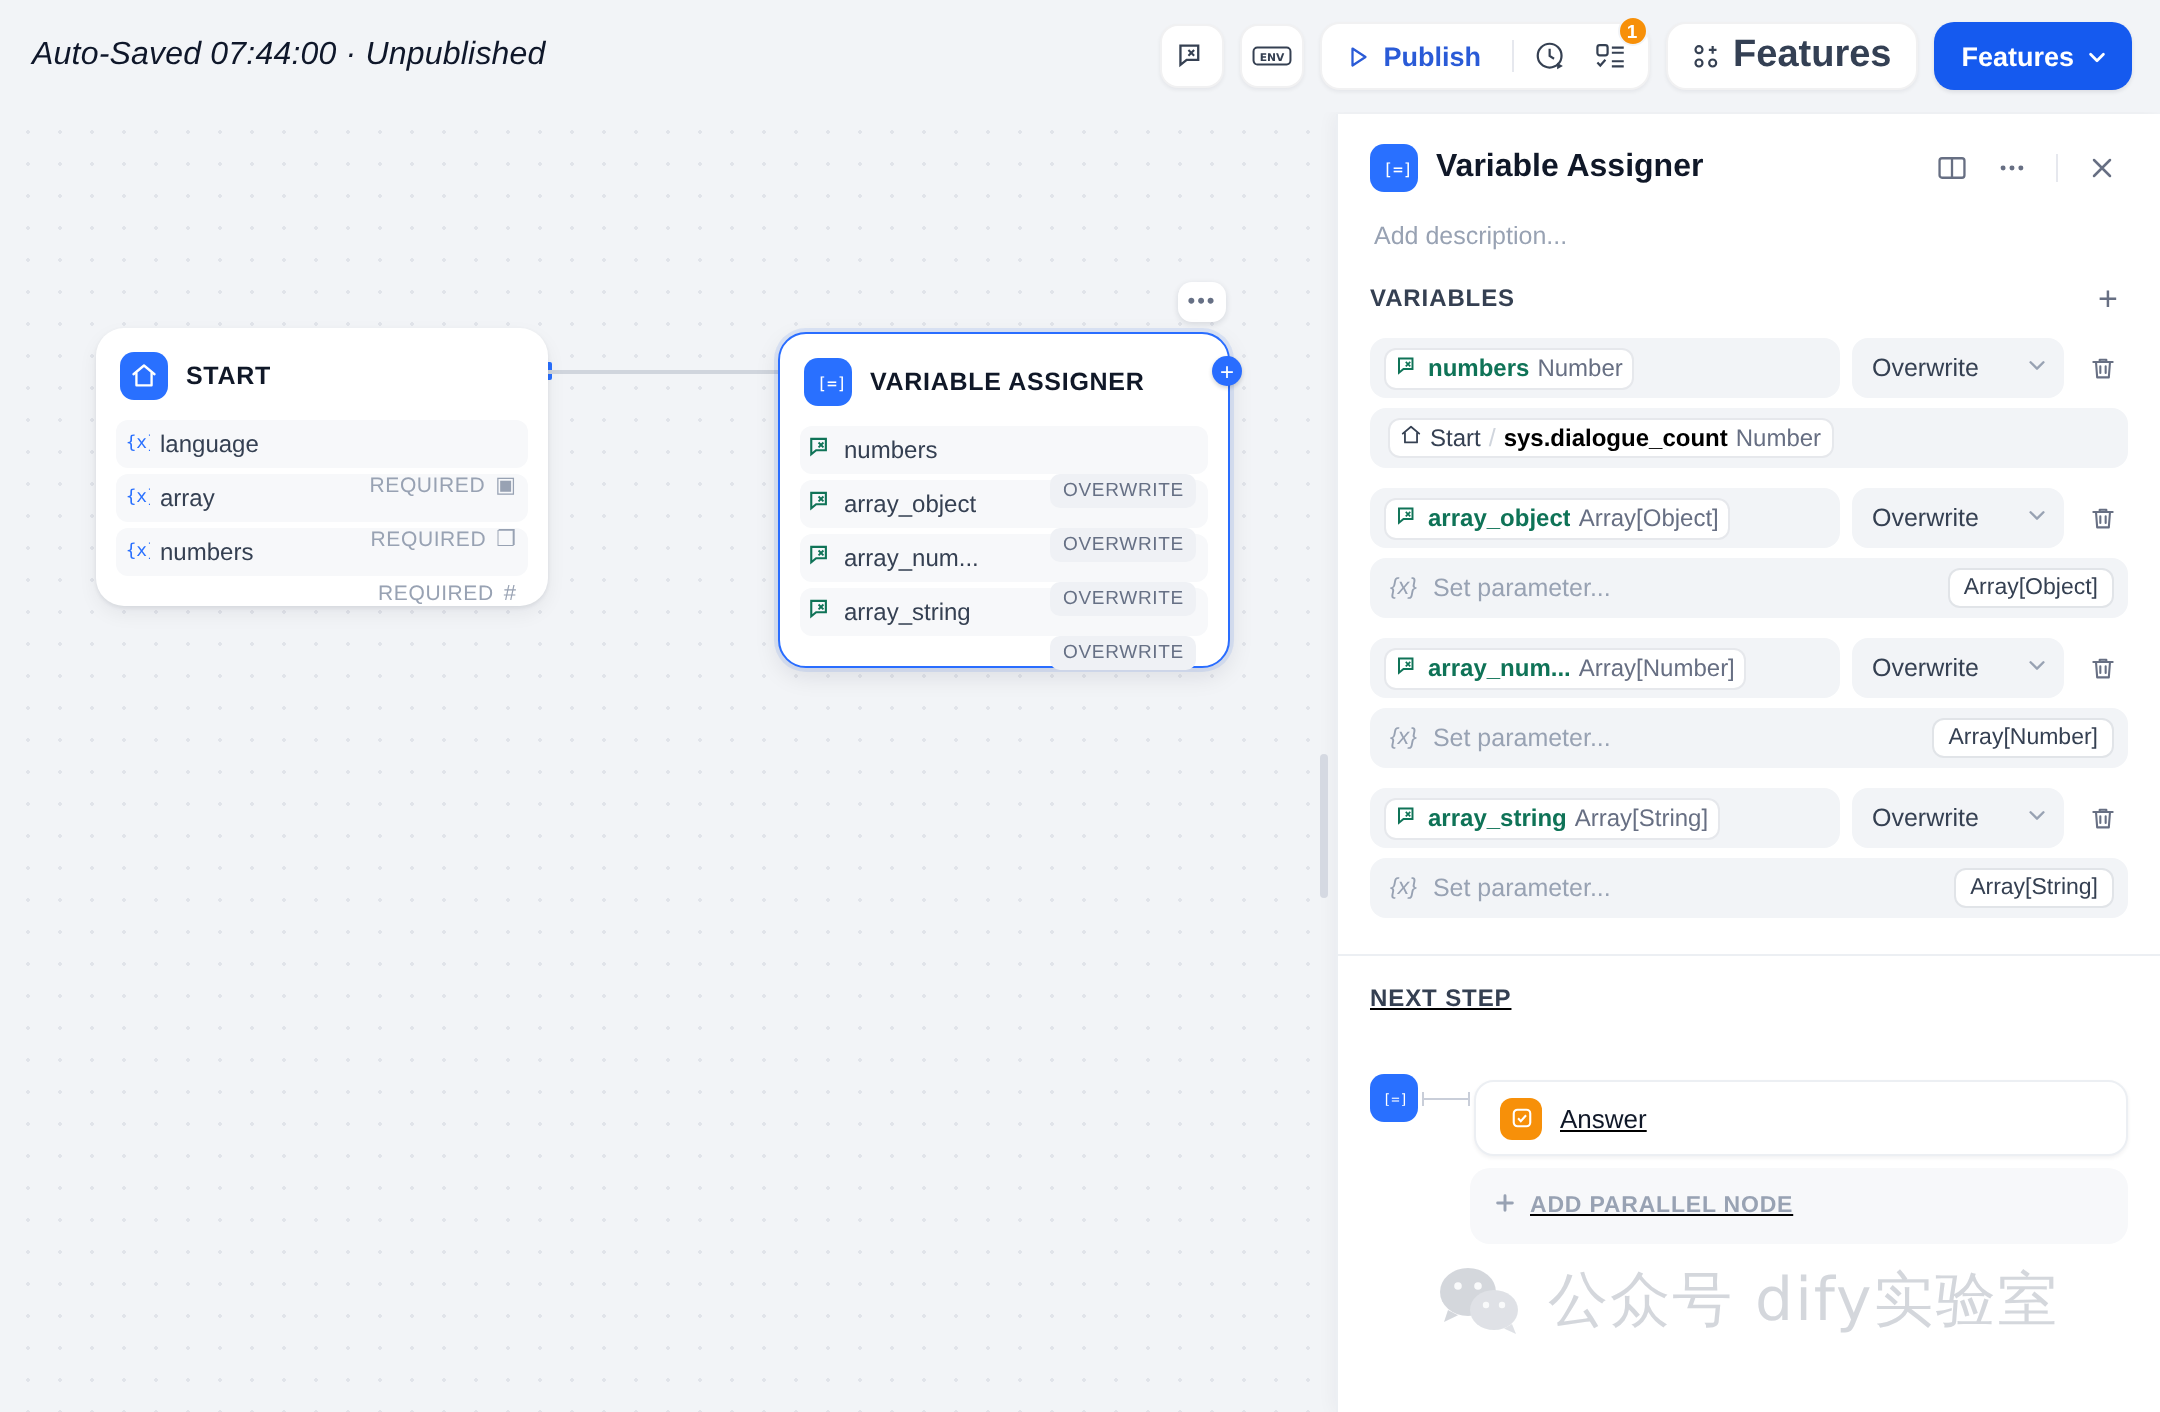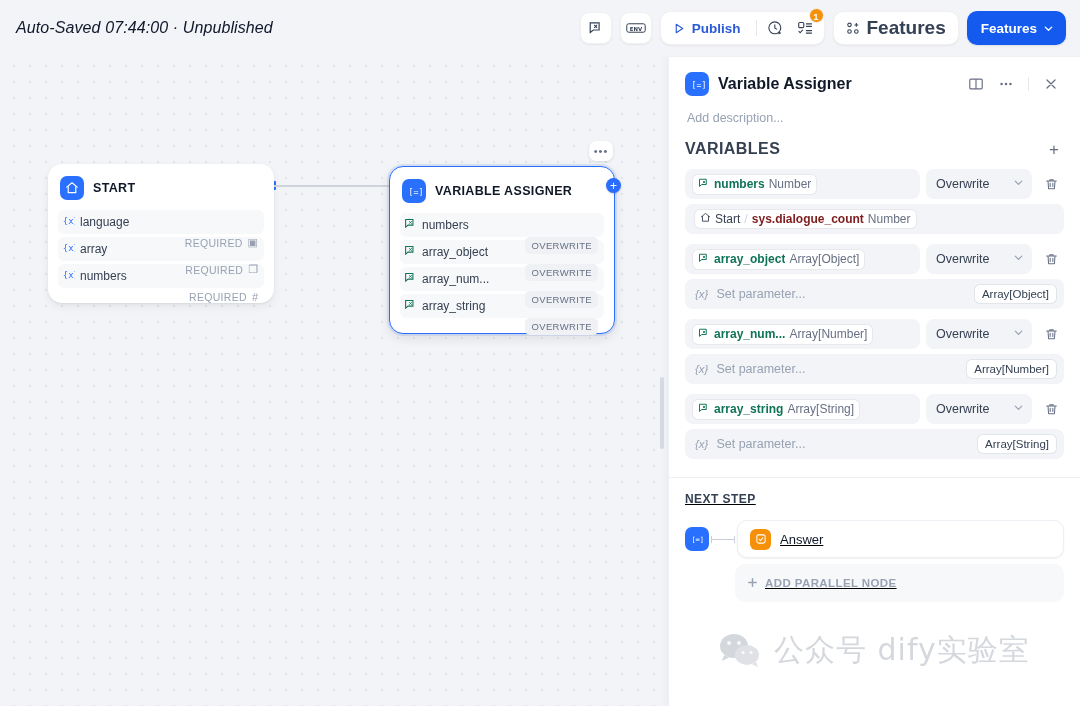--- a/index.html
+++ b/index.html
@@ -156,21 +156,21 @@
     width: 26px; height: 26px; border-radius: 7px; cursor: pointer;
     display: flex; align-items: center; justify-content: center; color: #676f83;
   }
   .hd-div { width: 1px; height: 14px; background: #e6e8ee; margin: 0 5px; }
   .desc { margin: 14px 2px 0; font-size: 12.5px; color: #98a2b3; }
 
   .panel-body { flex: 1; overflow: hidden; position: relative; }
   .section { padding: 14px 16px 0; }
   .sec-head { display: flex; align-items: center; }
   .sec-title {
-    font-size: 16px; font-weight: 700; color: #354052; letter-spacing: .45px;
+    font-size: 12px; font-weight: 700; color: #354052; letter-spacing: .45px;
   }
   .sec-add {
     margin-left: auto; width: 20px; height: 20px; cursor: pointer;
     display: flex; align-items: center; justify-content: center;
     color: #676f83; font-size: 17px; line-height: 1; font-weight: 300;
   }
 
   .var-group { margin-top: 10px; }
   .var-main { display: flex; align-items: center; gap: 6px; }
   .var-sel {
@@ -180,21 +180,21 @@
   }
   .chip {
     display: inline-flex; align-items: center; gap: 4px;
     background: #ffffff; border-radius: 5px; padding: 2px 5px;
     box-shadow: 0 0 0 1px rgba(16,24,40,.05);
     max-width: 100%;
   }
   .chip .nm { color: #0f7357; font-weight: 600; font-size: 12px;
     white-space: nowrap; overflow: hidden; text-overflow: ellipsis; }
   .chip .ty { color: #676f83; font-size: 12px; font-weight: 400; }
-  .chip.sys .nm { color: #7f1d1d; }
+  .chip.sys .nm { color: #000000; }
   .chip .sep { color: #d0d5dd; }
   .chip .start-lbl { color: #354052; font-size: 12px; }
 
   .ow-select {
     width: 106px; height: 30px; border-radius: 8px; background: #f2f4f7;
     display: flex; align-items: center; padding: 0 8px 0 10px;
     font-size: 12.5px; color: #354052; cursor: pointer;
   }
   .ow-select .cv { margin-left: auto; color: #98a2b3; }
   .trash {
@@ -231,21 +231,21 @@
   }
   .ns-line:before, .ns-line:after {
     content: ""; position: absolute; top: -3px; width: 1px; height: 7px; background: #c9ced9;
   }
   .ns-line:before { left: 0; }
   .ns-line:after { right: 0; }
   .ns-card {
     flex: 1; height: 38px; background: #fff; border-radius: 10px;
     border: 1px solid #eceff3; box-shadow: 0 1px 2px rgba(16,24,40,.06);
     display: flex; align-items: center; gap: 9px; padding: 0 12px;
-    font-size: 13px; color: #101828; cursor: pointer;
+    font-size: 13px; color: #101828; cursor: pointer; margin-top: 20px;
   }
   .ns-card .ic {
     width: 21px; height: 21px; border-radius: 6px; background: #f79009;
     display: flex; align-items: center; justify-content: center; flex: none;
   }
   .ns-parallel {
     margin: 6px 0 0 50px; height: 38px; background: #f7f8fa;
     border-radius: 10px; display: flex; align-items: center; gap: 7px;
     padding: 0 12px; font-size: 11.5px; color: #98a2b3;
     letter-spacing: .4px; font-weight: 600; cursor: pointer;

